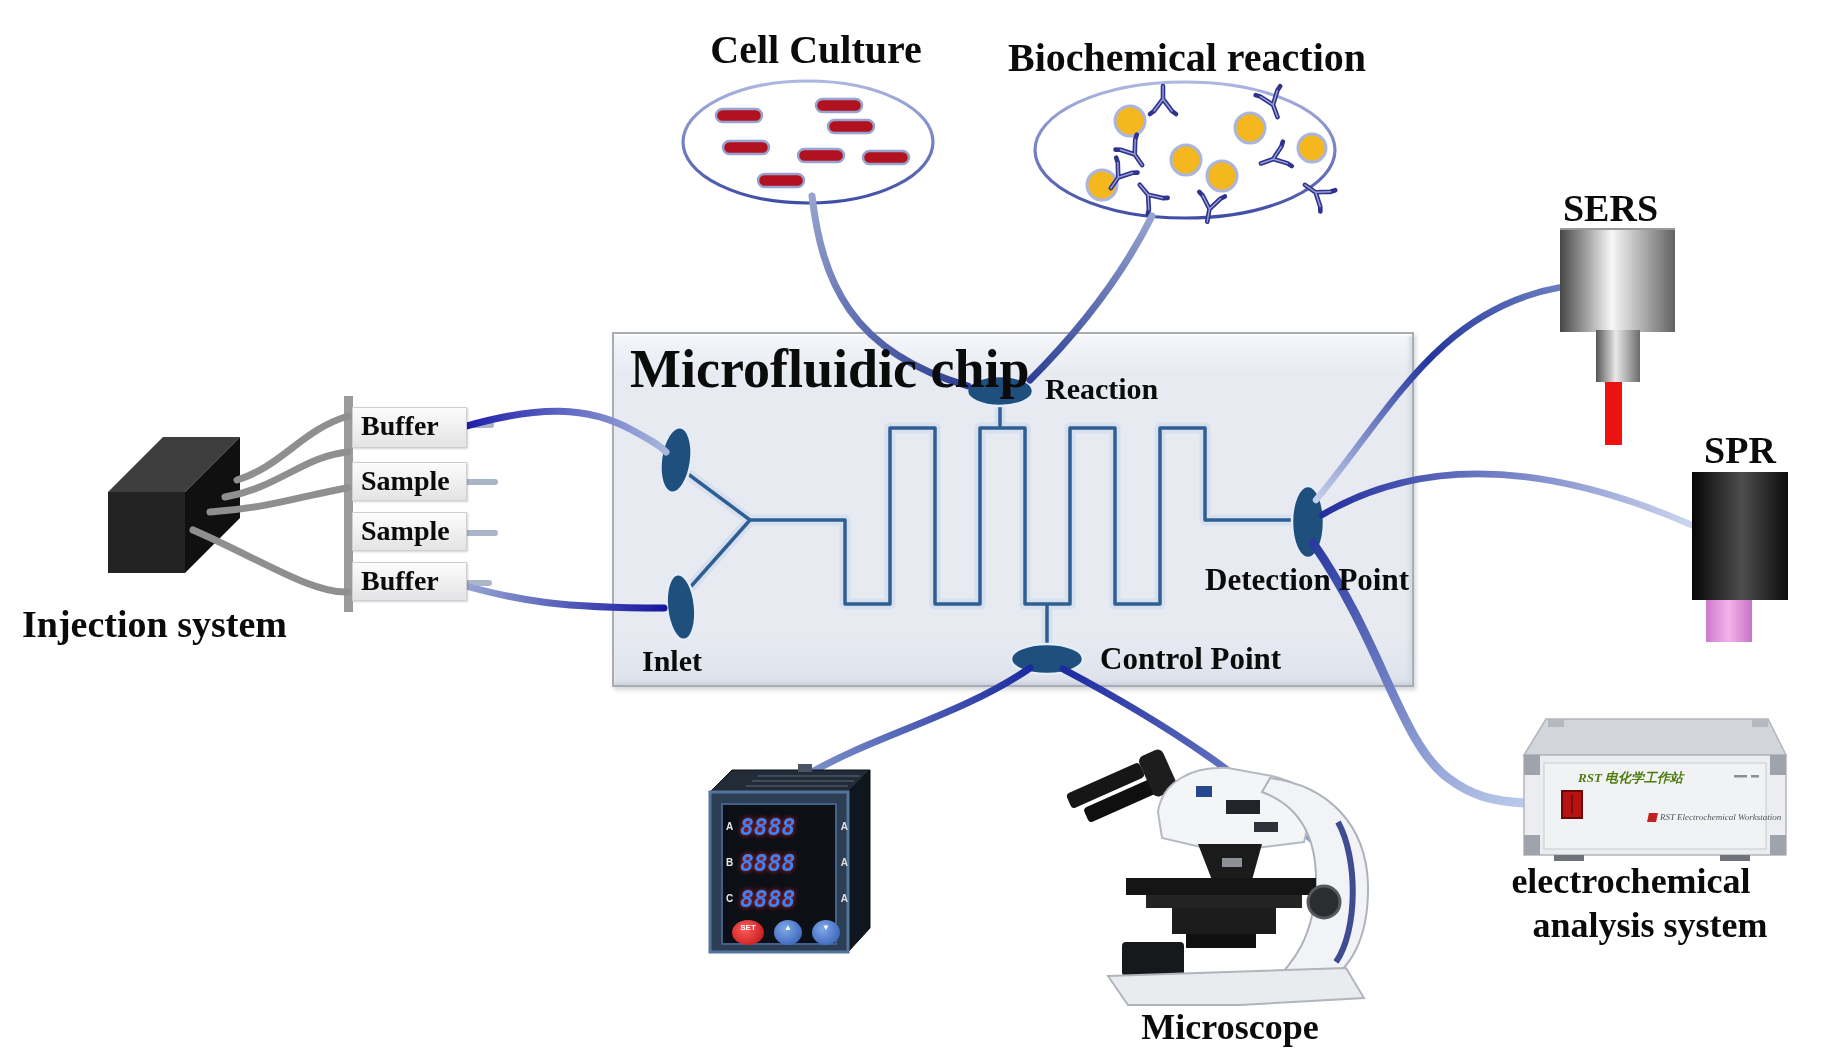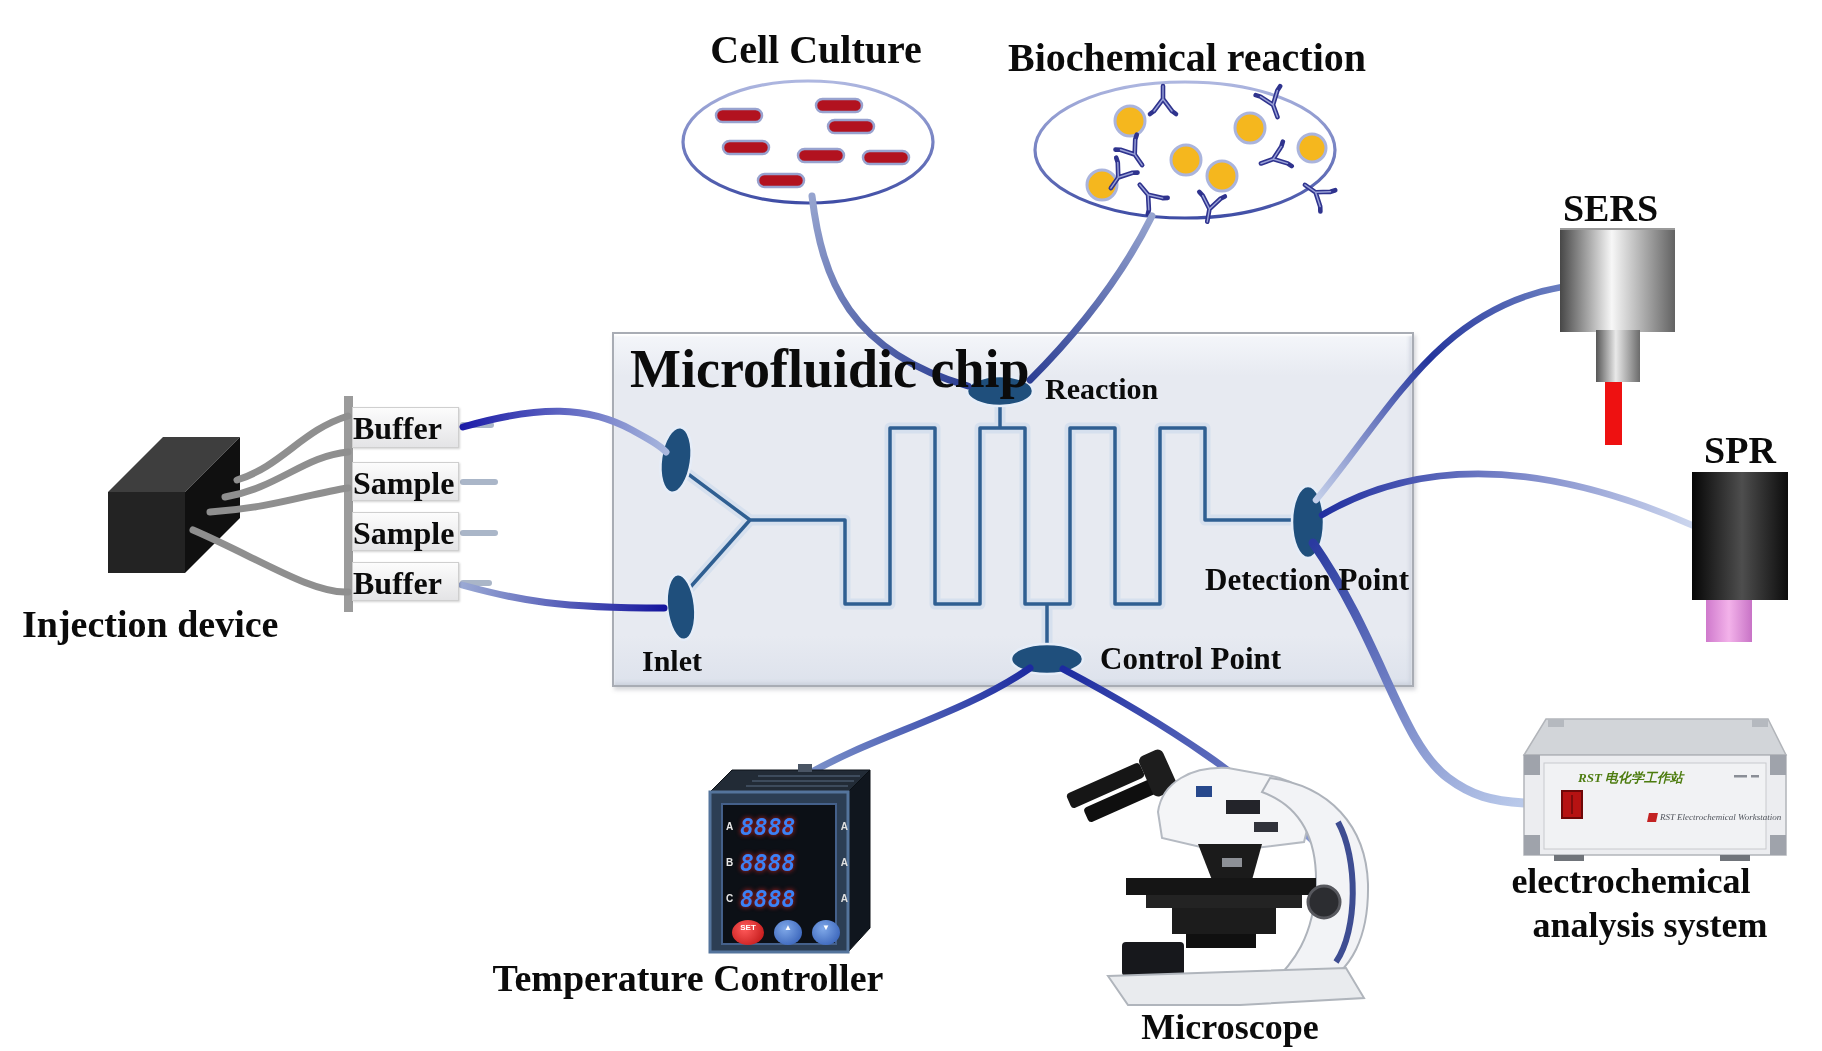--- a/index.html
+++ b/index.html
@@ -9,21 +9,21 @@
   .center{text-align:center;}
   
   #chip{position:absolute;left:612px;top:332px;width:798px;height:351px;
         background:linear-gradient(180deg,#f4f6fa 0%,#e7eaf1 12%,#e7eaf1 86%,#dde2ec 100%);
         border:2px solid #a8acb4;
         box-shadow:inset 0 2px 2px #ffffff,inset -2px -2px 4px #c9cfdb,2px 3px 4px rgba(90,95,110,.25);}
   svg{position:absolute;left:0;top:0;}
   
   .port-label{position:absolute;background:linear-gradient(180deg,#fcfcfc,#e4e4e6);
         border:1px solid #cfcfcf;box-shadow:1px 1px 2px rgba(0,0,0,.18);
-        font-weight:bold;font-size:32px;line-height:1.25;color:#0b0b0b;}
+        font-weight:bold;font-size:28px;line-height:1.25;padding-left:8px;color:#0b0b0b;}
   
   .sers-body{position:absolute;left:1560px;top:228px;width:115px;height:102px;
         background:linear-gradient(90deg,#474747 0%,#f7f7f7 45%,#626262 100%);
         border-top:2px solid #9a9a9a;}
   .sers-shaft{position:absolute;left:1596px;top:330px;width:44px;height:52px;
         background:linear-gradient(90deg,#565656 0%,#e9e9e9 45%,#6b6b6b 100%);}
   .sers-laser{position:absolute;left:1605px;top:382px;width:17px;height:63px;background:#ee1111;}
   
   .spr-body{position:absolute;left:1692px;top:472px;width:96px;height:128px;
         background:linear-gradient(90deg,#060606 0%,#4e4e4e 52%,#0c0c0c 100%);}
@@ -203,22 +203,21 @@
     </g>
   </svg>
 
   <div class="lbl center" style="left:1002px;top:34px;width:370px;font-size:40px;">Biochemical reaction</div>
   <div class="lbl center" style="left:666px;top:26px;width:300px;font-size:40px;">Cell Culture</div>
   <div class="lbl" style="left:630px;top:338px;font-size:54px;">Microfluidic chip</div>
   <div class="lbl" style="left:1045px;top:372px;font-size:30px;">Reaction</div>
   <div class="lbl" style="left:642px;top:644px;font-size:30px;">Inlet</div>
   <div class="lbl" style="left:1205px;top:562px;font-size:31px;">Detection Point</div>
   <div class="lbl" style="left:1100px;top:641px;font-size:31px;">Control Point</div>
-  <div class="lbl" style="left:22px;top:602px;font-size:38px;">Injection device</div>
-  <div class="lbl center" style="left:468px;top:956px;width:440px;font-size:38px;">Temperature Controller</div>
+  <div class="lbl" style="left:22px;top:602px;font-size:38px;">Injection system</div>
   <div class="lbl center" style="left:1110px;top:1006px;width:240px;font-size:36px;">Microscope</div>
   <div class="lbl center" style="left:1528px;top:186px;width:165px;font-size:38px;">SERS</div>
   <div class="lbl center" style="left:1650px;top:428px;width:180px;font-size:38px;">SPR</div>
   <div class="lbl center" style="left:1481px;top:860px;width:300px;font-size:36px;">electrochemical</div>
   <div class="lbl center" style="left:1500px;top:904px;width:300px;font-size:36px;">analysis system</div>
 
   <div class="port-label" style="left:352px;top:407px;width:105px;height:39px;">Buffer</div>
   <div class="port-label" style="left:352px;top:462px;width:105px;height:37px;">Sample</div>
   <div class="port-label" style="left:352px;top:512px;width:105px;height:37px;">Sample</div>
   <div class="port-label" style="left:352px;top:562px;width:105px;height:37px;">Buffer</div>

